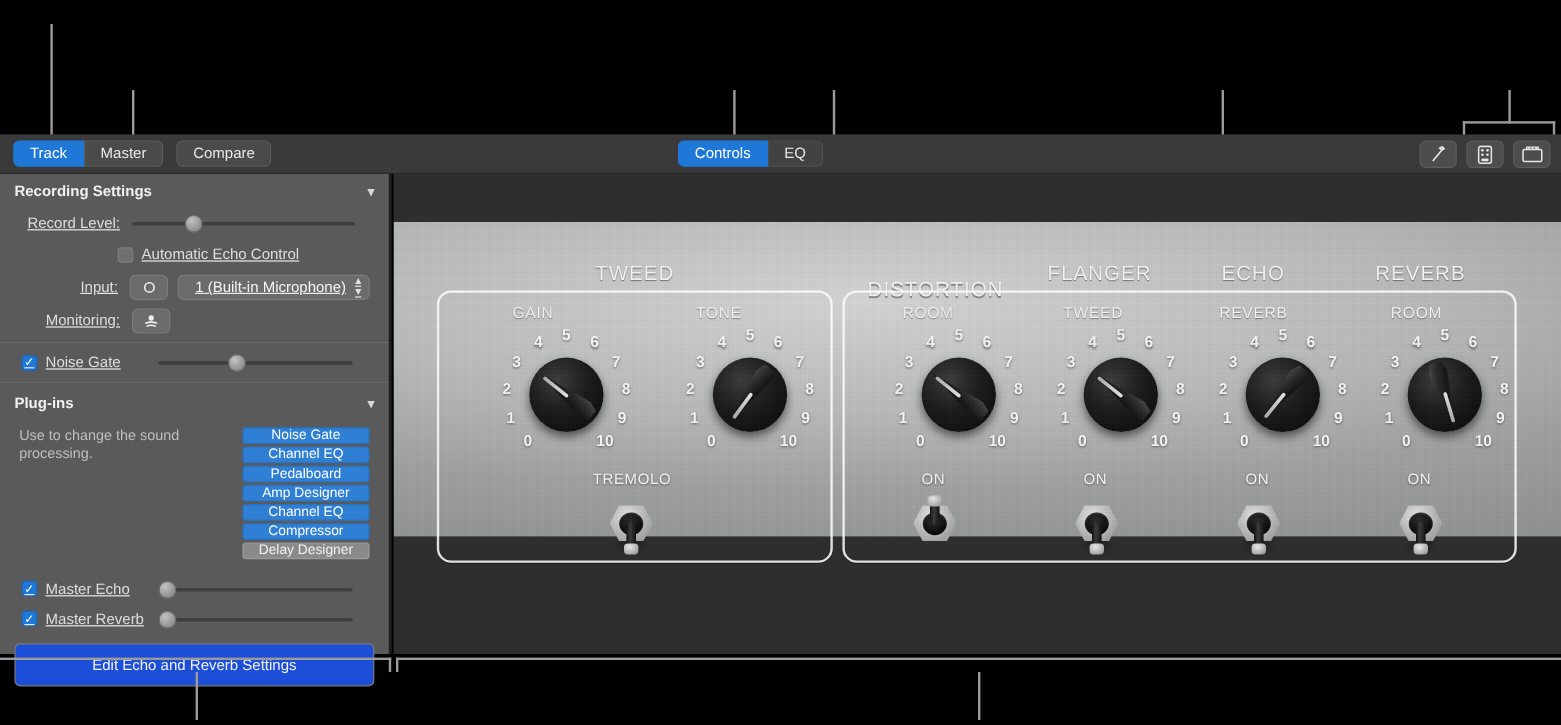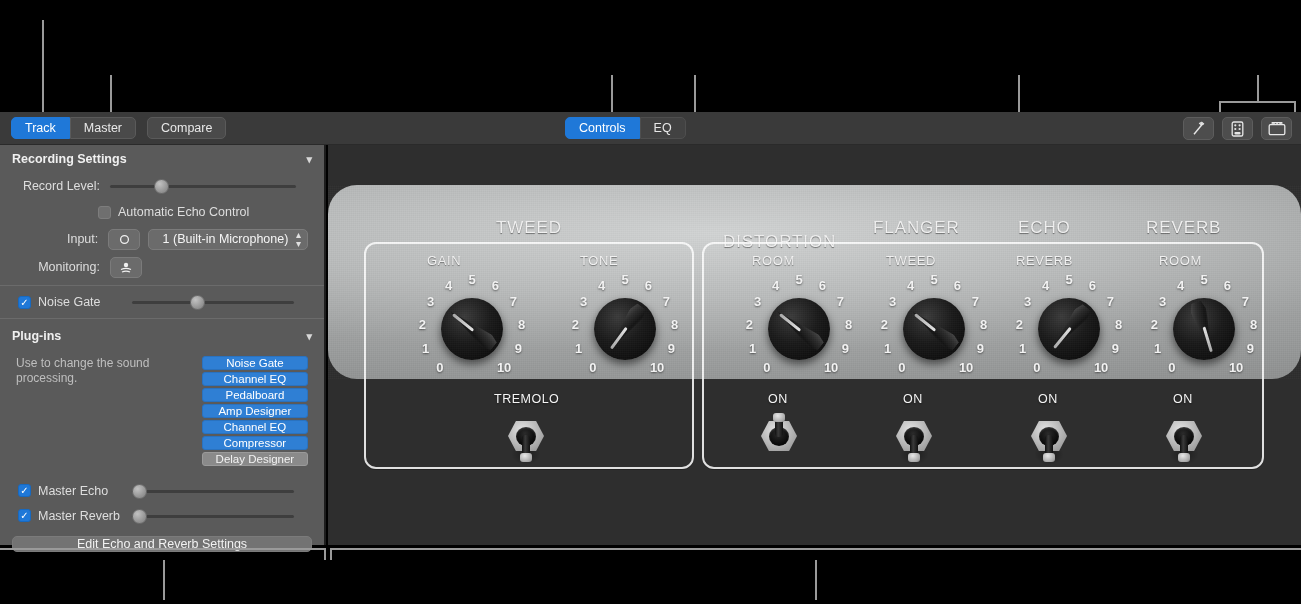--- a/index.html
+++ b/index.html
@@ -61,21 +61,21 @@
     font-size: 12.5px;
   }
   .sect-header {
     display: flex; align-items: center; justify-content: space-between;
     padding: 0 12px; height: 28px;
     font-weight: bold; font-size: 12.5px; color: #f0f0f0;
   }
   .chev { color: #d8d8d8; font-size: 11px; }
   .divider { height: 1px; background: #4a4a4a; border-bottom:1px solid #6b6b6b; }
 
-  .row { display: flex; align-items: center; height: 26px; padding: 0 16px 0 10px; }
+  .row { display: flex; align-items: center; height: 26px; padding: 0 16px 0 10px; text-decoration: underline; }
   .row .lbl { color: #dedede; font-size: 12.5px; text-align: right; }
   .lbl-w { width: 90px; }
 
   
   .slider { position: relative; height: 16px; flex: 1; margin-left: 8px; }
   .slider .track {
     position: absolute; left: 0; right: 0; top: 7px; height: 3px;
     background: #3e3e3e; border-radius: 2px;
   }
   .slider .knob {
@@ -108,35 +108,34 @@
   .plug-desc { color: #bfbfbf; font-size: 12px; line-height: 15px; width: 170px; }
   .plug-list { display: flex; flex-direction: column; gap: 2px; width: 113px; }
   .plug {
     height: 14px; border-radius: 3px; font-size: 11.5px; color: #fff;
     display: flex; align-items: center; justify-content: center;
     background: #2f7fd4; border: 1px solid #2a72bf;
   }
   .plug.off { background: #8a8a8a; border-color: #9a9a9a; color:#f2f2f2; }
 
   .wide-btn {
-    margin: 0 12px; height: 16px; border-radius: 5px;
-    background: #737373; border: 1px solid #7b7b7b; color: #f2f2f2;
+    margin: 0 12px; height: 36px; border-radius: 5px;
+    background: #1d4ed8; border: 1px solid #7b7b7b; color: #f2f2f2;
     display: flex; align-items: center; justify-content: center; font-size: 12.5px;
   }
 
   
   #amp-area {
     position: absolute; left: 328px; top: 145px; width: 973px; height: 400px;
     background: #2e2e2e; overflow: hidden;
   }
   #amp-face {
-    position: absolute; left: 0; top: 40px; width: 973px; height: 194px;
+    position: absolute; left: 0; top: 40px; width: 973px; height: 262px;
     background:
       radial-gradient(ellipse 120% 90% at 40% 25%, #d2d4d4 0%, #b9bbbb 38%, #9ea0a0 68%, #8d8f8f 100%);
-    border-radius: 29px;
   }
   #amp-face::after {
     content:""; position:absolute; inset:0; opacity:.30; pointer-events:none;
     background-image:
       repeating-linear-gradient(0deg, rgba(255,255,255,.05) 0 1px, rgba(0,0,0,.05) 1px 2px),
       repeating-linear-gradient(90deg, rgba(255,255,255,.04) 0 1px, rgba(0,0,0,.045) 1px 2px);
   }
 
   .grp-title {
     position: absolute; color: #f2f2f2; font-size: 17px; letter-spacing: .9px;

